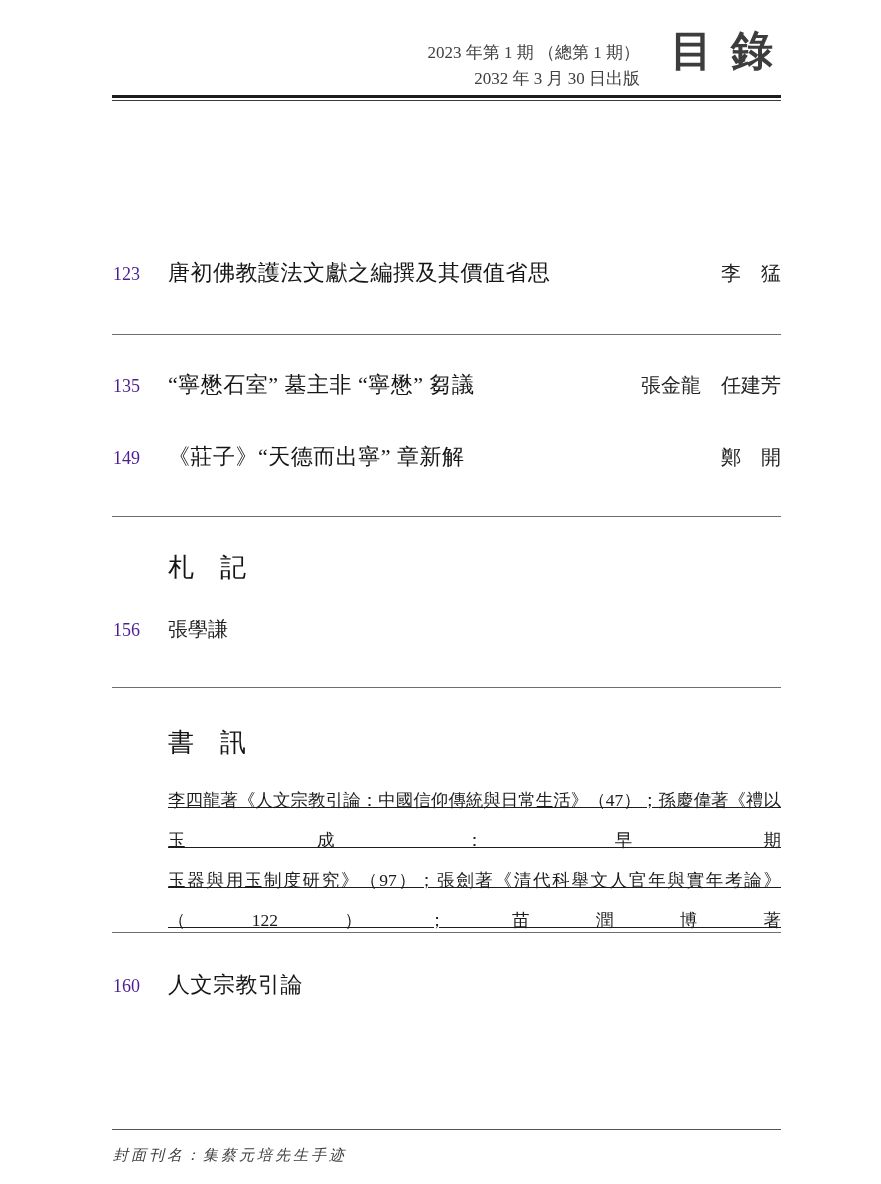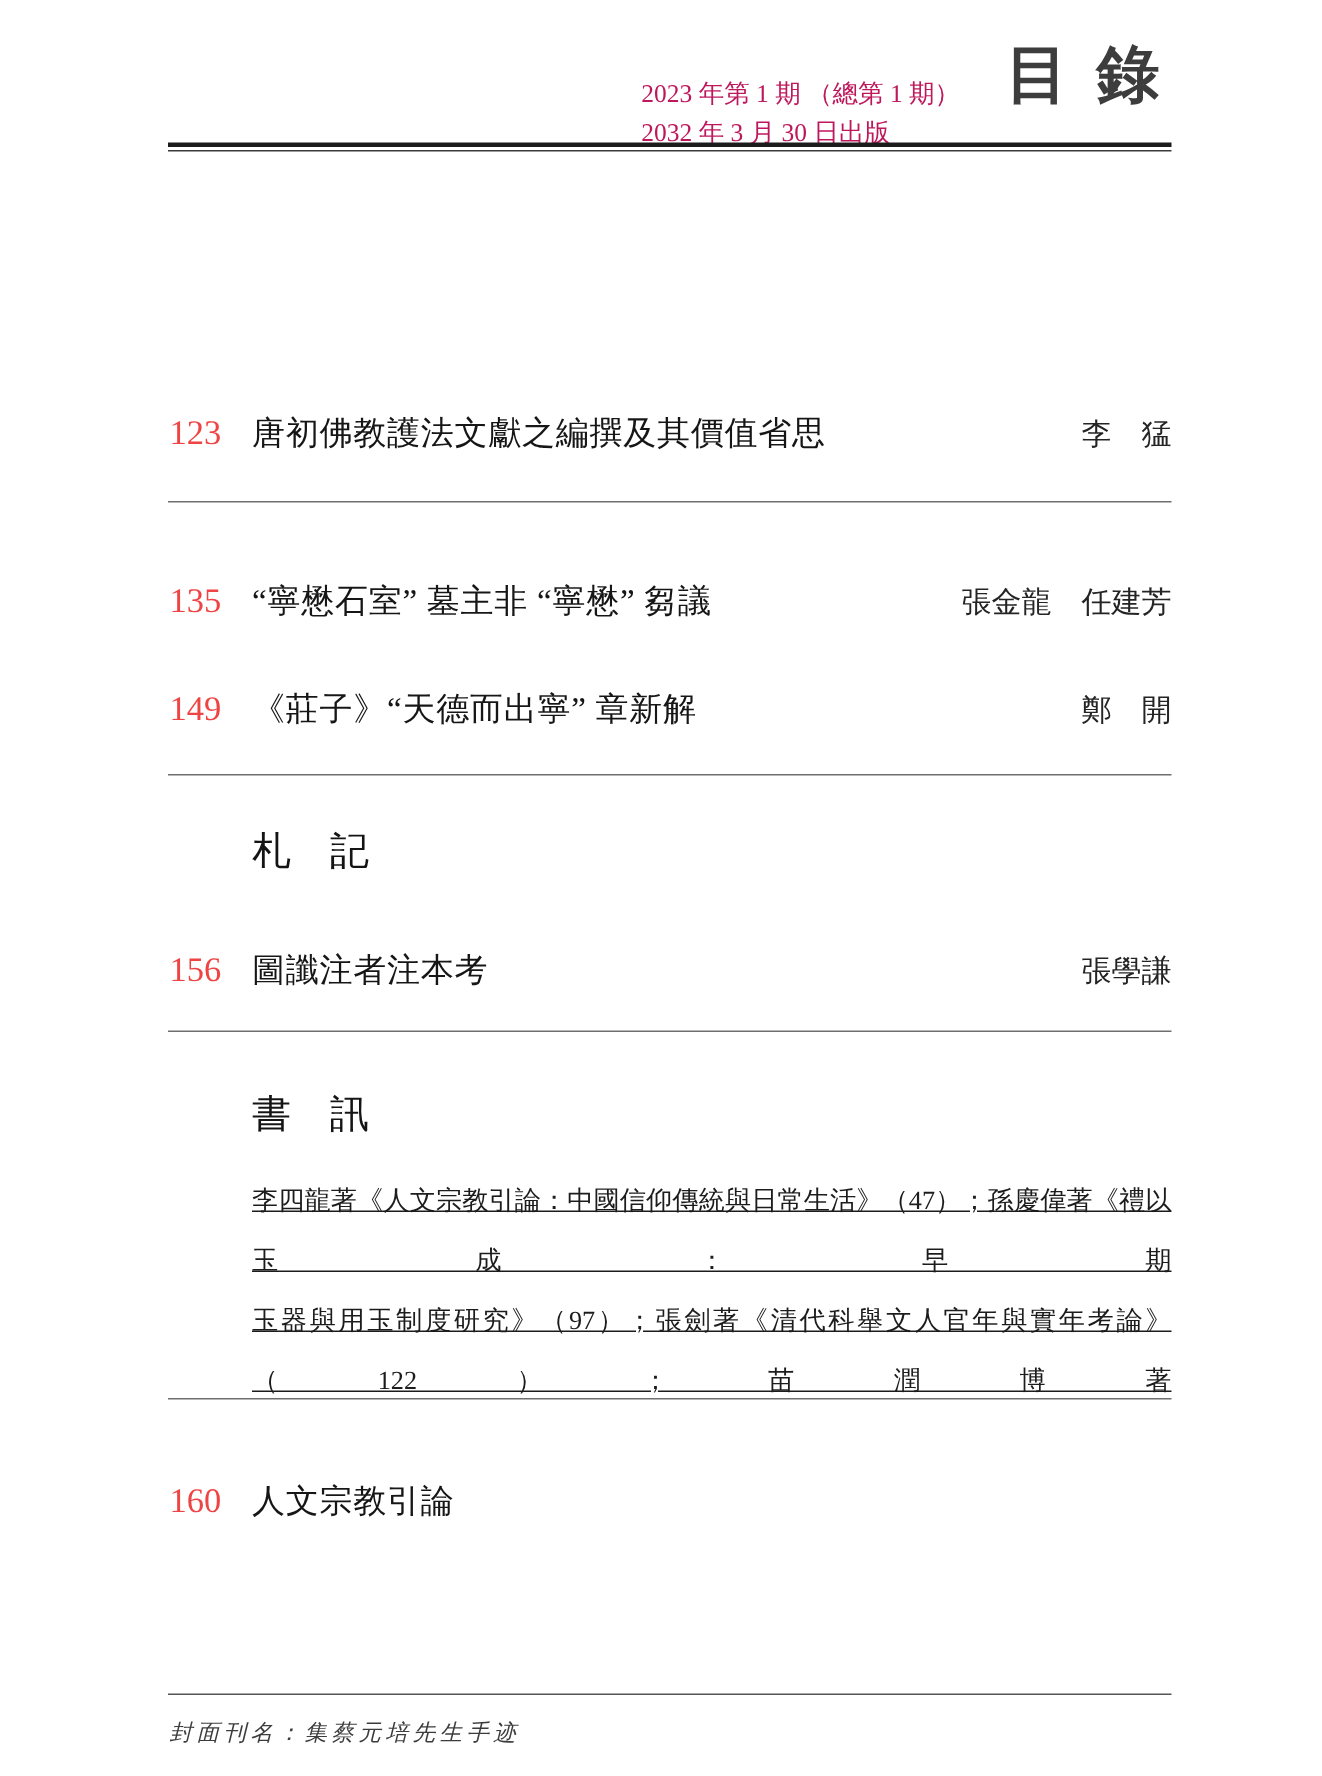--- a/index.html
+++ b/index.html
@@ -13,26 +13,26 @@
     height: 1184px;
     background: #ffffff;
     font-family: "Liberation Serif", "DejaVu Serif", serif;
     color: #1a1a1a;
     overflow: hidden;
   }
 
   
   .header-info {
     position: absolute;
-    top: 50px;
+    top: 40px;
     right: 241px;
-    text-align: left;
+    text-align: right;
     font-size: 17px;
     line-height: 26px;
-    color: #be185d;
+    color: #404040;
     white-space: nowrap;
   }
   .toc-title {
     position: absolute;
     top: 30px;
     right: 108px;
     font-size: 42px;
     line-height: 1;
     font-weight: bold;
     color: #3d3d3d;
@@ -62,29 +62,28 @@
   .row {
     position: absolute;
     left: 113px;
     width: 668px;
     display: flex;
     align-items: baseline;
     white-space: nowrap;
   }
   .num {
     flex: 0 0 55px;
-    font-size: 23px;
-    color: #ef4444;
+    font-size: 18px;
+    color: #4c1d95;
   }
   .etitle {
     flex: 1 1 auto;
     font-size: 22px;
     color: #161616;
     letter-spacing: 0.5px;
-    margin-top: 16px;
   }
   .authors {
     flex: 0 0 auto;
     font-size: 20px;
     color: #242424;
     text-align: right;
   }
   .section-head {
     position: absolute;
     left: 168px;
@@ -162,21 +161,20 @@
     <span class="etitle">《莊子》“天德而出寧” 章新解</span>
     <span class="authors">鄭　開</span>
   </div>
 
   <div class="thin-rule" style="top:516px"></div>
 
   <div class="section-head" style="top:550px">札　記</div>
 
   <div class="row" style="top:616px">
     <span class="num">156</span>
-    <span class="etitle">圖讖注者注本考</span>
     <span class="authors">張學謙</span>
   </div>
 
   <div class="thin-rule" style="top:687px"></div>
 
   <div class="section-head" style="top:725px">書　訊</div>
 
   <div class="book-news">
     <div class="line just">李四龍著《人文宗教引論：中國信仰傳統與日常生活》（47）；孫慶偉著《禮以玉成：早期</div>
     <div class="line just">玉器與用玉制度研究》（97）；張劍著《清代科舉文人官年與實年考論》（122）；苗潤博著</div>

